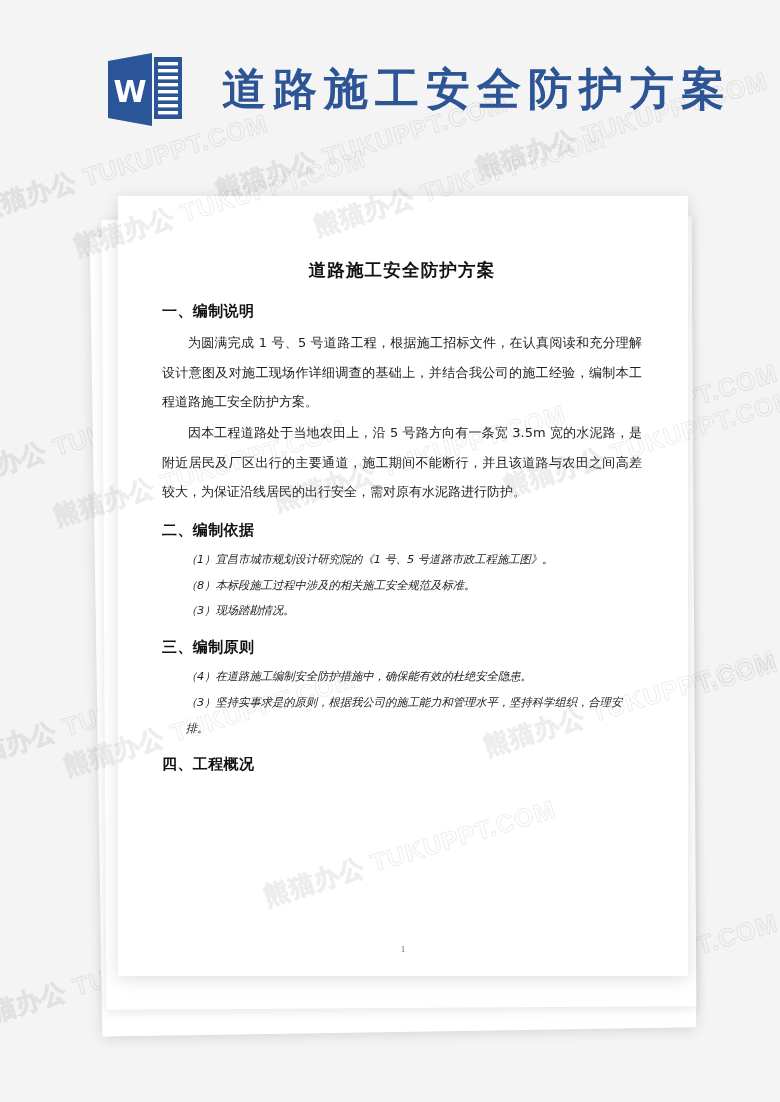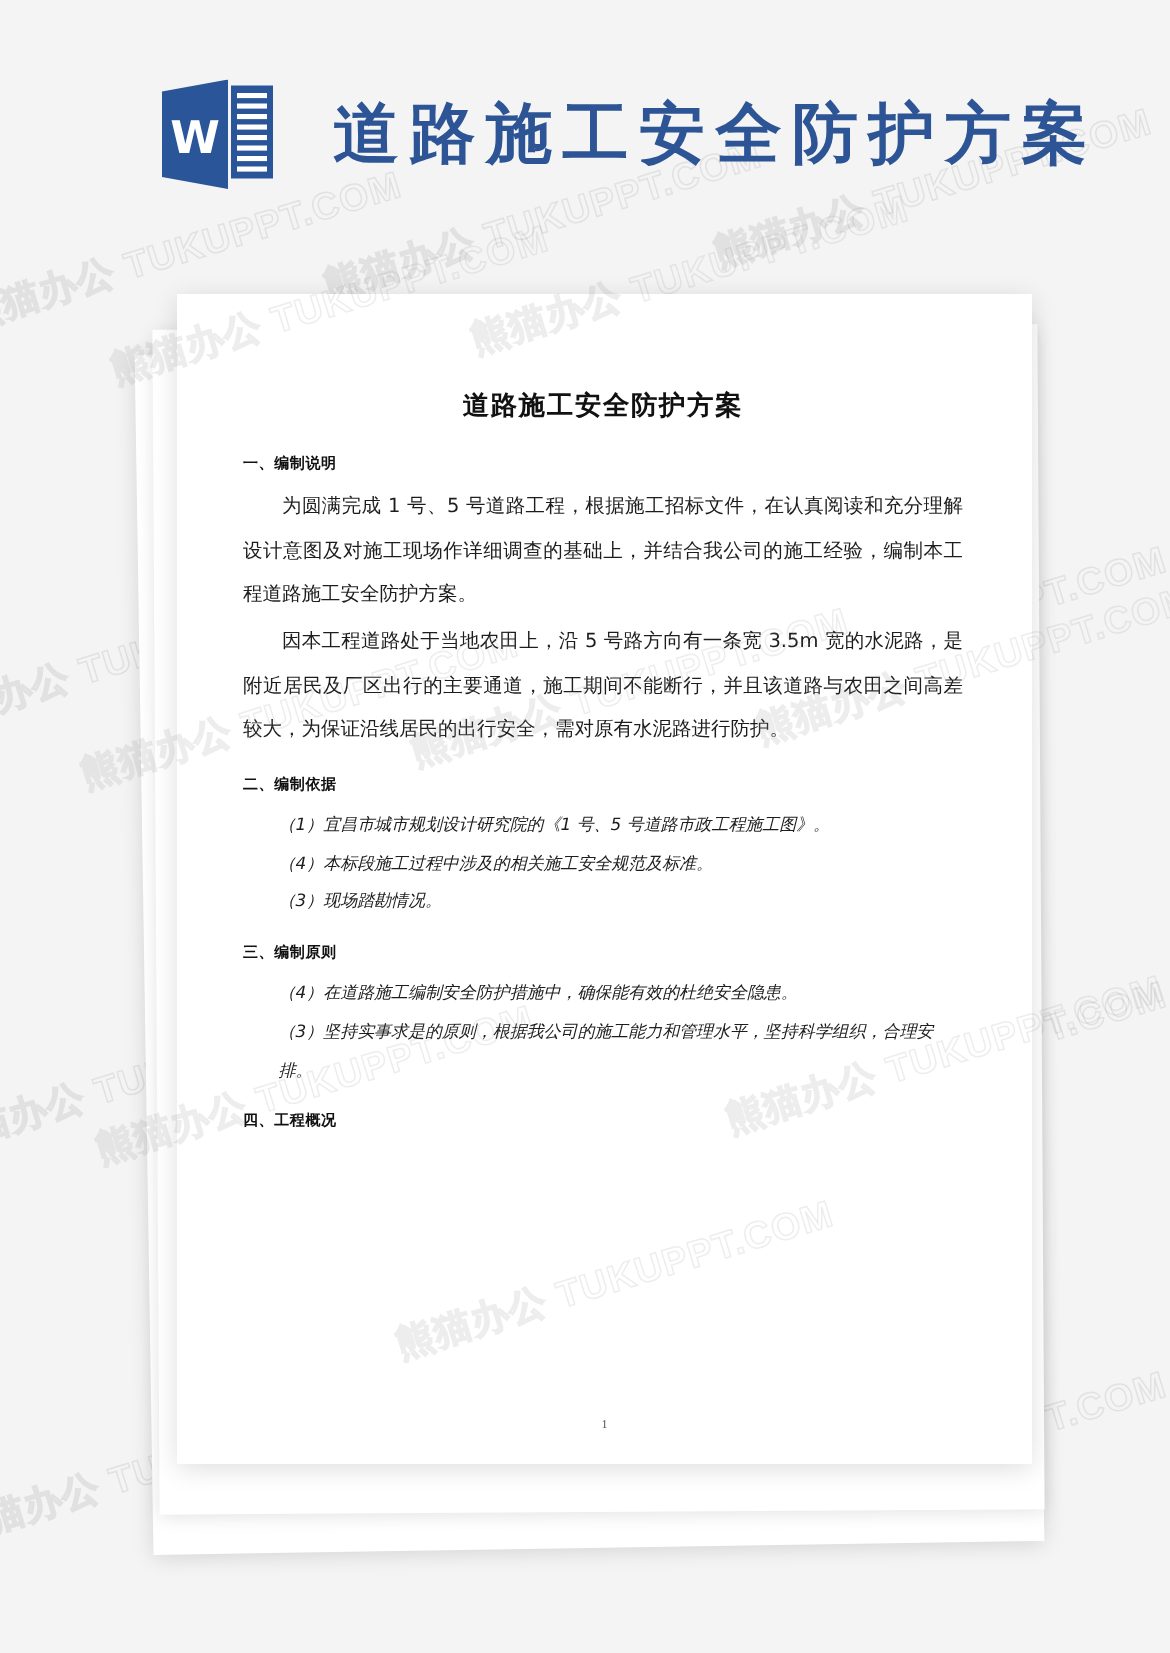--- a/index.html
+++ b/index.html
@@ -104,21 +104,21 @@
   }
   #doc-title{
     text-align:center;
     font-size:17.5px;
     font-weight:700;
     letter-spacing:1.2px;
     margin:0 0 20px 0;
     color:#111;
   }
   .h2{
-    font-size:10px;
+    font-size:15px;
     font-weight:700;
     margin:14px 0 7px 0;
     letter-spacing:.4px;
     color:#111;
   }
   .para{
     font-size:13px;
     line-height:2.28;
     text-align:justify;
     text-justify:inter-ideograph;
@@ -203,21 +203,21 @@
 
       <div>
         <div class="h2">一、编制说明</div>
         <p class="para">为圆满完成 1 号、5 号道路工程，根据施工招标文件，在认真阅读和充分理解设计意图及对施工现场作详细调查的基础上，并结合我公司的施工经验，编制本工程道路施工安全防护方案。</p>
         <p class="para">因本工程道路处于当地农田上，沿 5 号路方向有一条宽 3.5m 宽的水泥路，是附近居民及厂区出行的主要通道，施工期间不能断行，并且该道路与农田之间高差较大，为保证沿线居民的出行安全，需对原有水泥路进行防护。</p>
       </div>
 
       <div>
         <div class="h2">二、编制依据</div>
         <p class="item">（1）宜昌市城市规划设计研究院的《1 号、5 号道路市政工程施工图》。</p>
-        <p class="item">（4）本标段施工过程中涉及的相关施工安全规范及标准。</p>
+        <p class="item">（8）本标段施工过程中涉及的相关施工安全规范及标准。</p>
         <p class="item">（3）现场踏勘情况。</p>
       </div>
 
       <div>
         <div class="h2">三、编制原则</div>
         <p class="item">（4）在道路施工编制安全防护措施中，确保能有效的杜绝安全隐患。</p>
         <p class="item">（3）坚持实事求是的原则，根据我公司的施工能力和管理水平，坚持科学组织，合理安排。</p>
       </div>
 
       <div>

